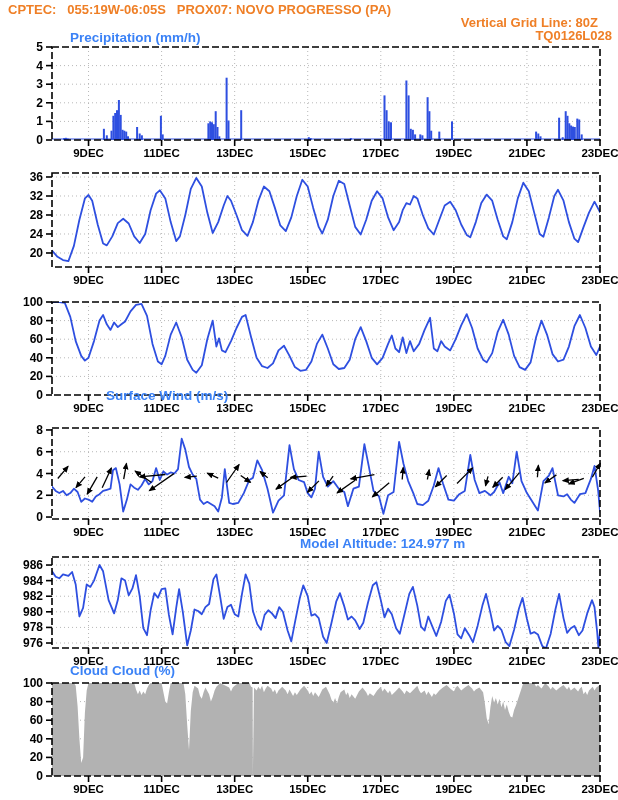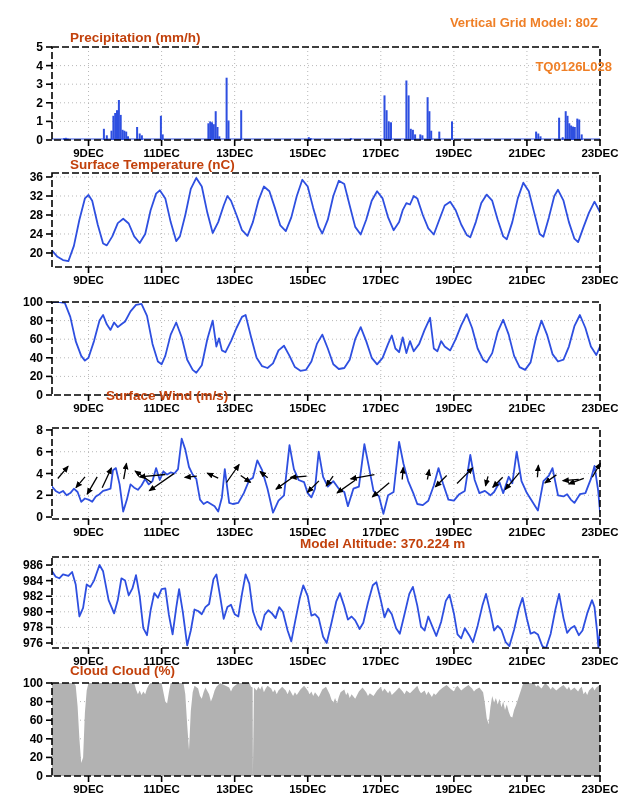--- a/index.html
+++ b/index.html
@@ -1,20 +1,20 @@
 <!DOCTYPE html>
 <html><head>
 <meta charset="utf-8">
 <style>
   html,body{margin:0;padding:0;background:#ffffff;}
   #page{position:relative;width:618px;height:800px;background:#ffffff;overflow:hidden;
         font-family:"Liberation Sans",sans-serif;}
   .hline{position:absolute;white-space:pre;font-weight:bold;font-size:13px;color:#ef7f26;}
   .hright{position:absolute;white-space:pre;font-weight:bold;font-size:13px;color:#ef7f26;text-align:right;left:0;}
-  .ptitle{position:absolute;white-space:pre;font-weight:bold;font-size:13.5px;color:#c2410c;}
+  .ptitle{position:absolute;white-space:pre;font-weight:bold;font-size:13.5px;color:#3b82f6;}
   svg{position:absolute;left:0;top:0;}
   .grid{stroke:#b8b8b8;stroke-width:1;stroke-dasharray:1 3;fill:none;}
   .frame{fill:none;stroke:#000;stroke-width:1.6;stroke-dasharray:7 3;}
   .tick{stroke:#000;stroke-width:1.6;}
   .ylab{font:bold 12px "Liberation Sans",sans-serif;fill:#000;}
   .xlab{font:bold 11.5px "Liberation Sans",sans-serif;fill:#000;}
   .arrow{stroke:#000;stroke-width:1.3;fill:none;}
 </style>
 </head>
 <body>
@@ -404,21 +404,21 @@
         <text x="380.8" y="793" class="xlab" text-anchor="middle">17DEC</text>
         <line x1="453.8666666666667" x2="453.8666666666667" y1="776" y2="782" class="tick"></line>
         <text x="453.8666666666667" y="793" class="xlab" text-anchor="middle">19DEC</text>
         <line x1="526.9333333333334" x2="526.9333333333334" y1="776" y2="782" class="tick"></line>
         <text x="526.9333333333334" y="793" class="xlab" text-anchor="middle">21DEC</text>
         <line x1="600" x2="600" y1="776" y2="782" class="tick"></line>
         <text x="600" y="793" class="xlab" text-anchor="middle">23DEC</text>
       </g>
     </svg>
 
-  <div class="hright" style="top:15px;width:598px;">Vertical Grid Model: 80Z</div>
-  <div class="hright" style="top:28px;width:612px;margin-top:31px;">TQ0126L028</div>
+  <div class="hline" style="left:8px;top:2px;">CPTEC:   055:19W-06:05S   PROX07: NOVO PROGRESSO (PA)</div>
+  <div class="hright" style="top:15px;width:598px;">Vertical Grid Line: 80Z</div>
+  <div class="hright" style="top:28px;width:612px;">TQ0126L028</div>
 
   <div class="ptitle" style="left:70px;top:30px;">Precipitation (mm/h)</div>
-  <div class="ptitle" style="left:70px;top:157px;">Surface Temperature (nC)</div>
   <div class="ptitle" style="left:70px;top:388px;margin-left:36px;">Surface Wind (m/s)</div>
-  <div class="ptitle" style="left:300px;top:536px;">Model Altitude: 370.224 m</div>
+  <div class="ptitle" style="left:300px;top:536px;">Model Altitude: 124.977 m</div>
   <div class="ptitle" style="left:70px;top:663px;">Cloud Cloud (%)</div>
 </div>
 
 </body></html>

